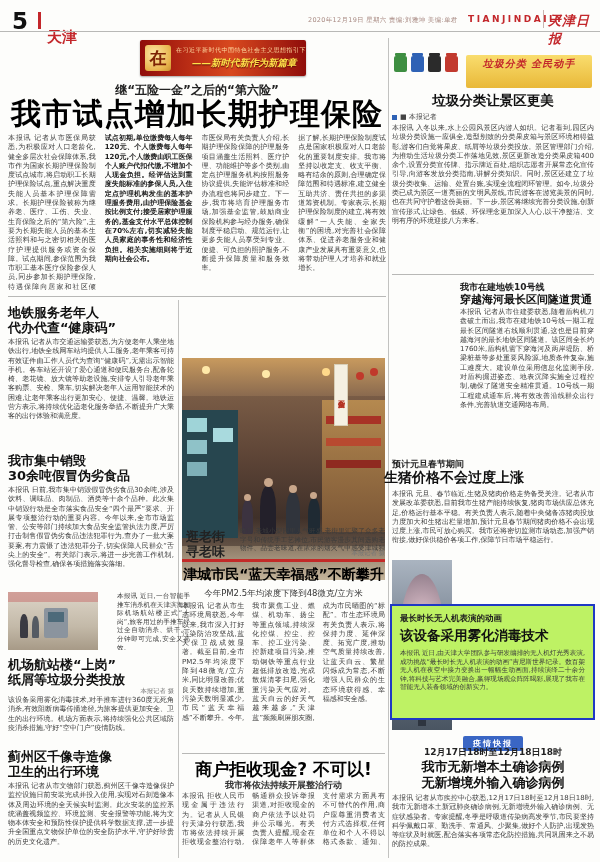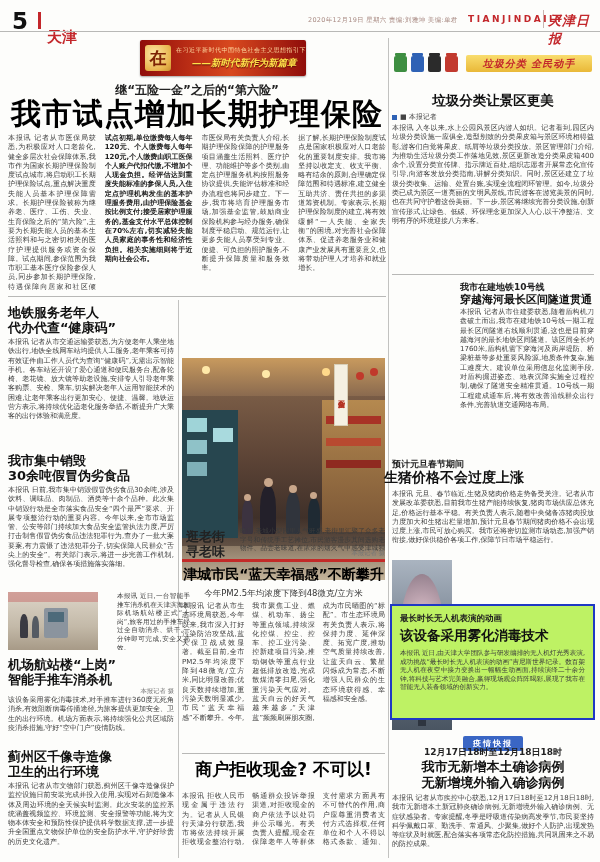--- a/index.html
+++ b/index.html
@@ -84,21 +84,21 @@
 
   <div class="abs photo" style="left:8px;top:592px;width:90px;height:58px;background:linear-gradient(180deg,#ddd5c8,#c3b9a8 60%,#a79a87);">
     <div class="abs" style="left:36px;top:16px;width:24px;height:30px;background:#8b949e;border-radius:2px;"></div>
     <div class="abs" style="left:40px;top:20px;width:16px;height:10px;background:#4d6a7a;"></div>
     <div class="abs person" style="left:12px;top:22px;width:8px;height:24px;background:#3a3a42;"></div>
     <div class="abs person" style="left:24px;top:24px;width:7px;height:22px;background:#555b63;"></div>
     <div class="abs" style="left:0;top:0;width:90px;height:10px;background:#c56a6a;opacity:.5;"></div>
   </div>
   <div class="abs body-xs" style="left:117px;top:592px;width:73px;height:58px;">本报讯 近日,一台智能手推车消杀机在天津滨海国际机场航站楼正式“上岗”,旅客用过的手推车经过全自动消杀、烘干,一分钟即可完成,安全又高效。</div>
   <div class="abs hl" style="left:8px;top:656px;font-size:13px;">机场航站楼“上岗”</div>
-  <div class="abs hl" style="left:8px;top:671px;font-size:13px;">智能手推车消杀机</div>
+  <div class="abs hl" style="left:8px;top:671px;font-size:13px;">纸屑等垃圾分类投放</div>
   <div class="abs byline" style="left:8px;top:687px;width:166px;">本报记者 摄</div>
   <div class="abs body-sm" style="left:8px;top:696px;width:166px;height:48px;">该设备采用雾化消毒技术,对手推车进行360度无死角消杀,有效阻断病毒传播途径,为旅客提供更加安全、卫生的出行环境。机场方面表示,将持续强化公共区域防疫消杀措施,守好“空中门户”疫情防线。</div>
 
   <div class="abs hl" style="left:8px;top:748px;font-size:13px;">蓟州区千像寺造像</div>
   <div class="abs hl" style="left:8px;top:763px;font-size:13px;">卫生的出行环境</div>
   <div class="abs body-sm" style="left:8px;top:782px;width:166px;height:76px;">本报讯 记者从市文物部门获悉,蓟州区千像寺造像保护监控设施日前安装完成并投入使用,实现对石刻造像本体及周边环境的全天候实时监测。此次安装的监控系统涵盖视频监控、环境监测、安全报警等功能,将为文物本体安全和预防性保护提供科学数据支撑,进一步提升全国重点文物保护单位的安全防护水平,守护好珍贵的历史文化遗产。</div>
 
   <div class="abs photo" style="left:182px;top:300px;width:203px;height:222px;background:linear-gradient(180deg,#8a6a4f 0%,#5d4436 45%,#3f3029 72%,#8c7a66 100%);">
     <div class="abs" style="left:0;top:0;width:203px;height:38px;background:linear-gradient(180deg,#c89a5e,#8a6a4f);"></div>
     <div class="abs" style="left:20px;top:8px;width:8px;height:8px;border-radius:50%;background:#ffe9a8;box-shadow:60px 4px 0 #ffe9a8,120px 2px 0 #ffd98a;"></div>
@@ -124,26 +124,27 @@
   <div class="abs body-xs" style="left:240px;top:527px;width:145px;height:26px;">昨日,老城小梨园里人气旺盛,老街里汇聚了众多老字号和传统手工艺摊位,市民游客漫步其间选购老物件、品尝老味道,在浓浓的烟火气中感受津城独特的城市记忆。</div>
   <div class="abs byline" style="left:240px;top:549px;width:145px;">本报记者 摄</div>
   <div class="abs red-rule" style="left:182px;top:559px;width:203px;"></div>
 
   <div class="abs hl center" style="left:182px;top:566px;width:203px;font-size:14px;color:#000;">津城市民“蓝天幸福感”不断攀升</div>
   <div class="abs center" style="left:182px;top:588px;width:203px;font-size:8.5px;color:#333;">今年PM2.5年均浓度下降到48微克/立方米</div>
   <div class="abs body-sm cols3" style="left:182px;top:602px;width:203px;height:146px;">本报讯 记者从市生态环境局获悉,今年以来,我市深入打好污染防治攻坚战,蓝天保卫战成效显著。截至目前,全市PM2.5年均浓度下降到48微克/立方米,同比明显改善;优良天数持续增加,重污染天数明显减少,市民“蓝天幸福感”不断攀升。今年,我市聚焦工业、燃煤、机动车、扬尘等重点领域,持续深化控煤、控尘、控车、控工业污染、控新建项目污染,推动钢铁等重点行业超低排放改造,完成散煤清零扫尾,强化重污染天气应对。蓝天白云的好天气越来越多,“天津蓝”频频刷屏朋友圈,成为市民晒图的“标配”。市生态环境局有关负责人表示,将保持力度、延伸深度、拓宽广度,推动空气质量持续改善,让蓝天白云、繁星闪烁成为常态,不断增强人民群众的生态环境获得感、幸福感和安全感。</div>
   <div class="abs hrule" style="left:182px;top:753px;width:203px;"></div>
 
   <div class="abs hl center" style="left:182px;top:758px;width:203px;font-size:17px;color:#000;">商户拒收现金? 不可以!</div>
+  <div class="abs center" style="left:182px;top:779px;width:203px;font-size:9px;font-weight:700;color:#333;">我市将依法持续开展整治行动</div>
   <div class="abs body-sm cols3" style="left:182px;top:792px;width:203px;height:64px;">本报讯 拒收人民币现金属于违法行为。记者从人民银行天津分行获悉,我市将依法持续开展拒收现金整治行动,畅通群众投诉举报渠道,对拒收现金的商户依法予以处罚并公示曝光。有关负责人提醒,现金在保障老年人等群体支付需求方面具有不可替代的作用,商户应尊重消费者支付方式选择权,任何单位和个人不得以格式条款、通知、声明、告示等方式拒收现金,共同维护人民币流通秩序。</div>
 
   <div class="abs" style="left:394px;top:56px;">
     <span class="bin" style="background:#3e8e41;"></span><span class="bin" style="background:#2f62b5;"></span><span class="bin" style="background:#2b2b2b;"></span><span class="bin" style="background:#c23a2f;"></span>
   </div>
-  <div class="abs slogan" style="left:466px;top:55px;width:126px;height:17px;">垃圾分类 全民动手</div>
+  <div class="abs slogan" style="left:466px;top:55px;width:126px;height:33px;">垃圾分类 全民动手</div>
   <div class="abs hl center" style="left:392px;top:92px;width:202px;font-size:13.5px;">垃圾分类让景区更美</div>
   <div class="abs" style="left:392px;top:112px;width:202px;font-size:7px;color:#444;"><span class="sq"></span><span>■ 本报记者</span></div>
   <div class="abs body-sm" style="left:392px;top:124px;width:202px;height:146px;">本报讯 入冬以来,水上公园风景区内游人如织。记者看到,园区内垃圾分类设施一应俱全,造型别致的分类果皮箱与景区环境相得益彰,游客们自觉将果皮、纸屑等垃圾分类投放。景区管理部门介绍,为推动生活垃圾分类工作落地见效,景区更新改造分类果皮箱400余个,设置分类宣传牌、指示牌近百处,组织志愿者开展常态化宣传引导,向游客发放分类指南,讲解分类知识。同时,景区还建立了垃圾分类收集、运输、处置台账,实现全流程闭环管理。如今,垃圾分类已成为景区一道亮丽的文明风景线,市民游客在游览美景的同时,也在共同守护着这份美丽。下一步,景区将继续完善分类设施,创新宣传形式,让绿色、低碳、环保理念更加深入人心,以干净整洁、文明有序的环境迎接八方来客。</div>
   <div class="abs hrule" style="left:392px;top:274px;width:202px;"></div>
 
   <div class="abs photo" style="left:392px;top:280px;width:60px;height:170px;background:linear-gradient(180deg,#aab4c0,#6b7786 55%,#4a5562);">
     <div class="abs" style="left:8px;top:14px;width:44px;height:120px;border-radius:50% 50% 0 0;background:radial-gradient(circle at 50% 30%,#d3b7c2,#7b6a78 60%,#3c4250);"></div>
     <div class="abs" style="left:26px;top:120px;width:8px;height:46px;background:#2e3540;"></div>
   </div>
   <div class="abs kicker" style="left:460px;top:281px;font-size:9px;">我市在建地铁10号线</div>

